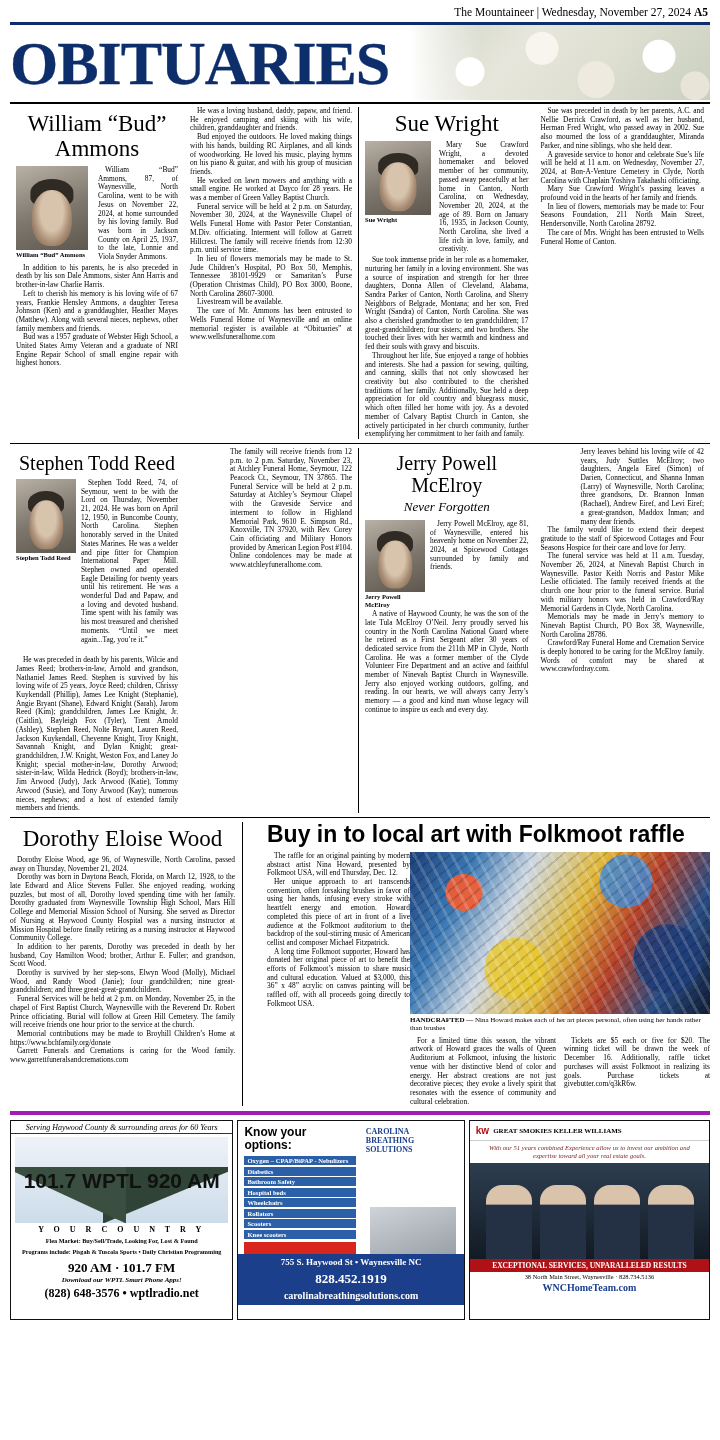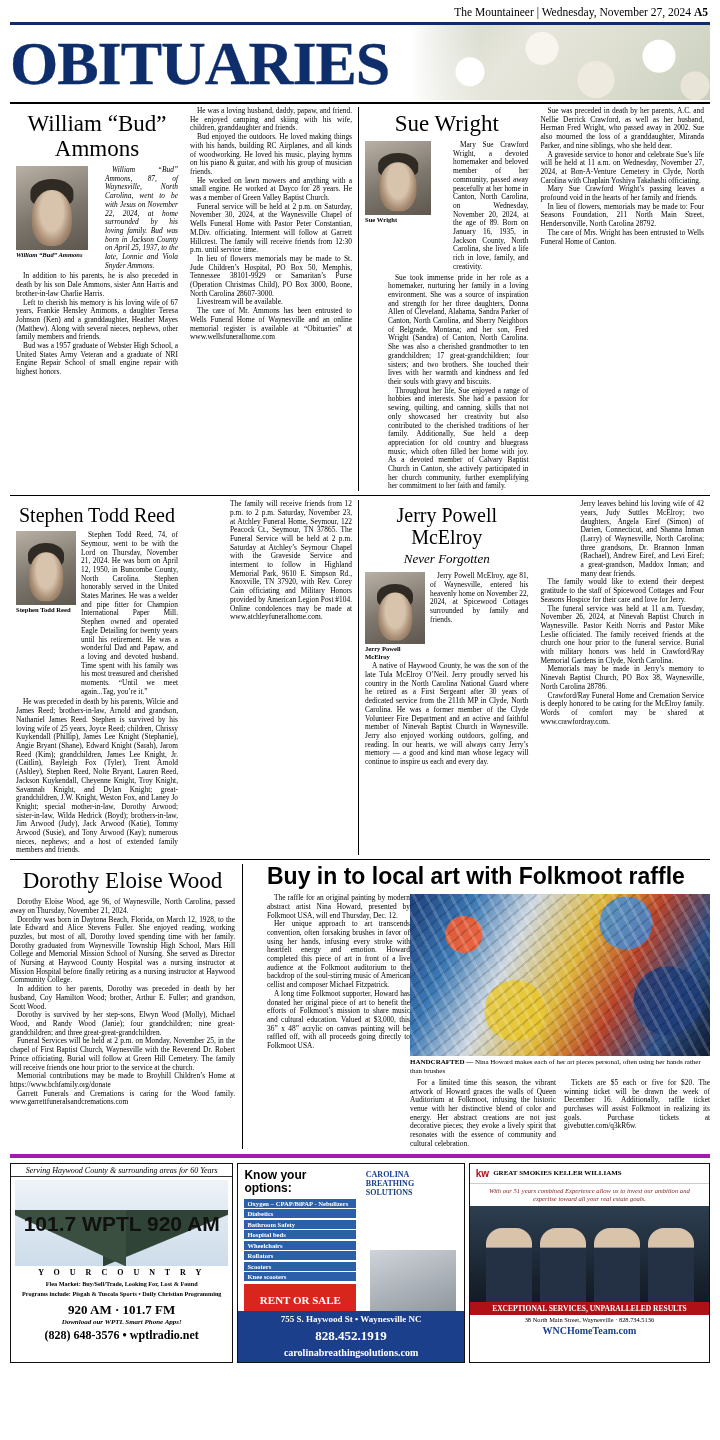--- a/index.html
+++ b/index.html
@@ -196,21 +196,21 @@
   <div class="obit-banner">
     <div class="flowers"></div>
     <div class="obit-title">OBITUARIES</div>
   </div>
   <div class="rule-thick"></div>
 
   <div class="s1">
     <div class="left">
       <div class="subcol">
         <div class="obit-name">William “Bud” Ammons</div>
-        <div style="display:flex; gap:17px;font-style:italic;">
+        <div style="display:flex; gap:10px;">
           <div style="width:72px;">
             <div class="photo" style="width:72px;height:84px;">
               <div class="hair"></div>
               <div class="face"></div>
             </div>
             <div class="photo-cap">William “Bud” Ammons</div>
           </div>
           <div class="col-text" style="flex:1;">
             <p>William “Bud” Ammons, 87, of Waynesville, North Carolina, went to be with Jesus on November 22, 2024, at home surrounded by his loving family. Bud was born in Jackson County on April 25, 1937, to the late, Lonnie and Viola Snyder Ammons.</p>
           </div>
@@ -228,33 +228,33 @@
         <p>Funeral service will be held at 2 p.m. on Saturday, November 30, 2024, at the Waynesville Chapel of Wells Funeral Home with Pastor Peter Constantian, M.Div. officiating. Interment will follow at Garrett Hillcrest. The family will receive friends from 12:30 p.m. until service time.</p>
         <p>In lieu of flowers memorials may be made to St. Jude Children’s Hospital, PO Box 50, Memphis, Tennessee 38101-9929 or Samaritan’s Purse (Operation Christmas Child), PO Box 3000, Boone, North Carolina 28607-3000.</p>
         <p>Livestream will be available.</p>
         <p>The care of Mr. Ammons has been entrusted to Wells Funeral Home of Waynesville and an online memorial register is available at “Obituaries” at www.wellsfuneralhome.com</p>
       </div>
     </div>
 
     <div class="right">
       <div class="subcol">
         <div class="obit-name">Sue Wright</div>
-        <div style="display:flex; gap:22px;">
+        <div style="display:flex; gap:8px;">
           <div style="width:66px;">
             <div class="photo" style="width:66px;height:74px;">
               <div class="hair"></div>
               <div class="face"></div>
             </div>
             <div class="photo-cap">Sue Wright</div>
           </div>
           <div class="col-text" style="flex:1;">
             <p>Mary Sue Crawford Wright, a devoted homemaker and beloved member of her community, passed away peacefully at her home in Canton, North Carolina, on Wednesday, November 20, 2024, at the age of 89. Born on January 16, 1935, in Jackson County, North Carolina, she lived a life rich in love, family, and creativity.</p>
           </div>
         </div>
-        <div class="col-text" style="margin-top:2px;margin-left:23px;">
+        <div class="col-text" style="margin-top:2px;">
           <p>Sue took immense pride in her role as a homemaker, nurturing her family in a loving environment. She was a source of inspiration and strength for her three daughters, Donna Allen of Cleveland, Alabama, Sandra Parker of Canton, North Carolina, and Sherry Neighbors of Belgrade, Montana; and her son, Fred Wright (Sandra) of Canton, North Carolina. She was also a cherished grandmother to ten grandchildren; 17 great-grandchildren; four sisters; and two brothers. She touched their lives with her warmth and kindness and fed their souls with gravy and biscuits.</p>
           <p>Throughout her life, Sue enjoyed a range of hobbies and interests. She had a passion for sewing, quilting, and canning, skills that not only showcased her creativity but also contributed to the cherished traditions of her family. Additionally, Sue held a deep appreciation for old country and bluegrass music, which often filled her home with joy. As a devoted member of Calvary Baptist Church in Canton, she actively participated in her church community, further exemplifying her commitment to her faith and family.</p>
         </div>
       </div>
       <div class="subcol col-text">
         <p>Sue was preceded in death by her parents, A.C. and Nellie Derrick Crawford, as well as her husband, Herman Fred Wright, who passed away in 2002. Sue also mourned the loss of a granddaughter, Miranda Parker, and nine siblings, who she held dear.</p>
         <p>A graveside service to honor and celebrate Sue’s life will be held at 11 a.m. on Wednesday, November 27, 2024, at Bon-A-Venture Cemetery in Clyde, North Carolina with Chaplain Yoshiya Takahashi officiating.</p>
         <p>Mary Sue Crawford Wright’s passing leaves a profound void in the hearts of her family and friends.</p>
         <p>In lieu of flowers, memorials may be made to: Four Seasons Foundation, 211 North Main Street, Hendersonville, North Carolina 28792.</p>
         <p>The care of Mrs. Wright has been entrusted to Wells Funeral Home of Canton.</p>
@@ -271,21 +271,21 @@
             <div class="photo" style="width:60px;height:74px;">
               <div class="hair"></div>
               <div class="face"></div>
             </div>
             <div class="photo-cap">Stephen Todd Reed</div>
           </div>
           <div class="col-text" style="flex:1;">
             <p>Stephen Todd Reed, 74, of Seymour, went to be with the Lord on Thursday, November 21, 2024. He was born on April 12, 1950, in Buncombe County, North Carolina. Stephen honorably served in the United States Marines. He was a welder and pipe fitter for Champion International Paper Mill. Stephen owned and operated Eagle Detailing for twenty years until his retirement. He was a wonderful Dad and Papaw, and a loving and devoted husband. Time spent with his family was his most treasured and cherished moments. “Until we meet again...Tag, you’re it.”</p>
           </div>
         </div>
-        <div class="col-text" style="margin-top:2px;">
+        <div class="col-text" style="margin-top:12px;">
           <p>He was preceded in death by his parents, Wilcie and James Reed; brothers-in-law, Arnold and grandson, Nathaniel James Reed. Stephen is survived by his loving wife of 25 years, Joyce Reed; children, Chrissy Kuykendall (Phillip), James Lee Knight (Stephanie), Angie Bryant (Shane), Edward Knight (Sarah), Jarom Reed (Kim); grandchildren, James Lee Knight, Jr. (Caitlin), Bayleigh Fox (Tyler), Trent Arnold (Ashley), Stephen Reed, Nolte Bryant, Lauren Reed, Jackson Kuykendall, Cheyenne Knight, Troy Knight, Savannah Knight, and Dylan Knight; great-grandchildren, J.W. Knight, Weston Fox, and Laney Jo Knight; special mother-in-law, Dorothy Arwood; sister-in-law, Wilda Hedrick (Boyd); brothers-in-law, Jim Arwood (Judy), Jack Arwood (Katie), Tommy Arwood (Susie), and Tony Arwood (Kay); numerous nieces, nephews; and a host of extended family members and friends.</p>
         </div>
       </div>
       <div class="subcol col-text">
         <p class="noindent">The family will receive friends from 12 p.m. to 2 p.m. Saturday, November 23, at Atchley Funeral Home, Seymour, 122 Peacock Ct., Seymour, TN 37865. The Funeral Service will be held at 2 p.m. Saturday at Atchley’s Seymour Chapel with the Graveside Service and interment to follow in Highland Memorial Park, 9610 E. Simpson Rd., Knoxville, TN 37920, with Rev. Corey Cain officiating and Military Honors provided by American Legion Post #104. Online condolences may be made at www.atchleyfuneralhome.com.</p>
       </div>
     </div>
 
     <div class="right">
       <div class="subcol">
@@ -385,21 +385,21 @@
           <li>Diabetics</li>
           <li>Bathroom Safety</li>
           <li>Hospital beds</li>
           <li>Wheelchairs</li>
           <li>Rollators</li>
           <li>Scooters</li>
           <li>Knee scooters</li>
         </ul>
         <div class="rent">RENT OR SALE</div>
       </div>
-      <div style="position:absolute; left:0; right:0; bottom:0;">
+      <div style="position:absolute; left:0; right:0; bottom:14px;">
         <div class="addr">755 S. Haywood St • Waynesville NC</div>
         <div class="ph">828.452.1919</div>
         <div class="web">carolinabreathingsolutions.com</div>
       </div>
     </div>
 
     <div class="ad ad3">
       <div class="kw">
         <div class="kwlogo">kw</div>
         <div class="kwtxt">GREAT SMOKIES KELLER WILLIAMS</div>

